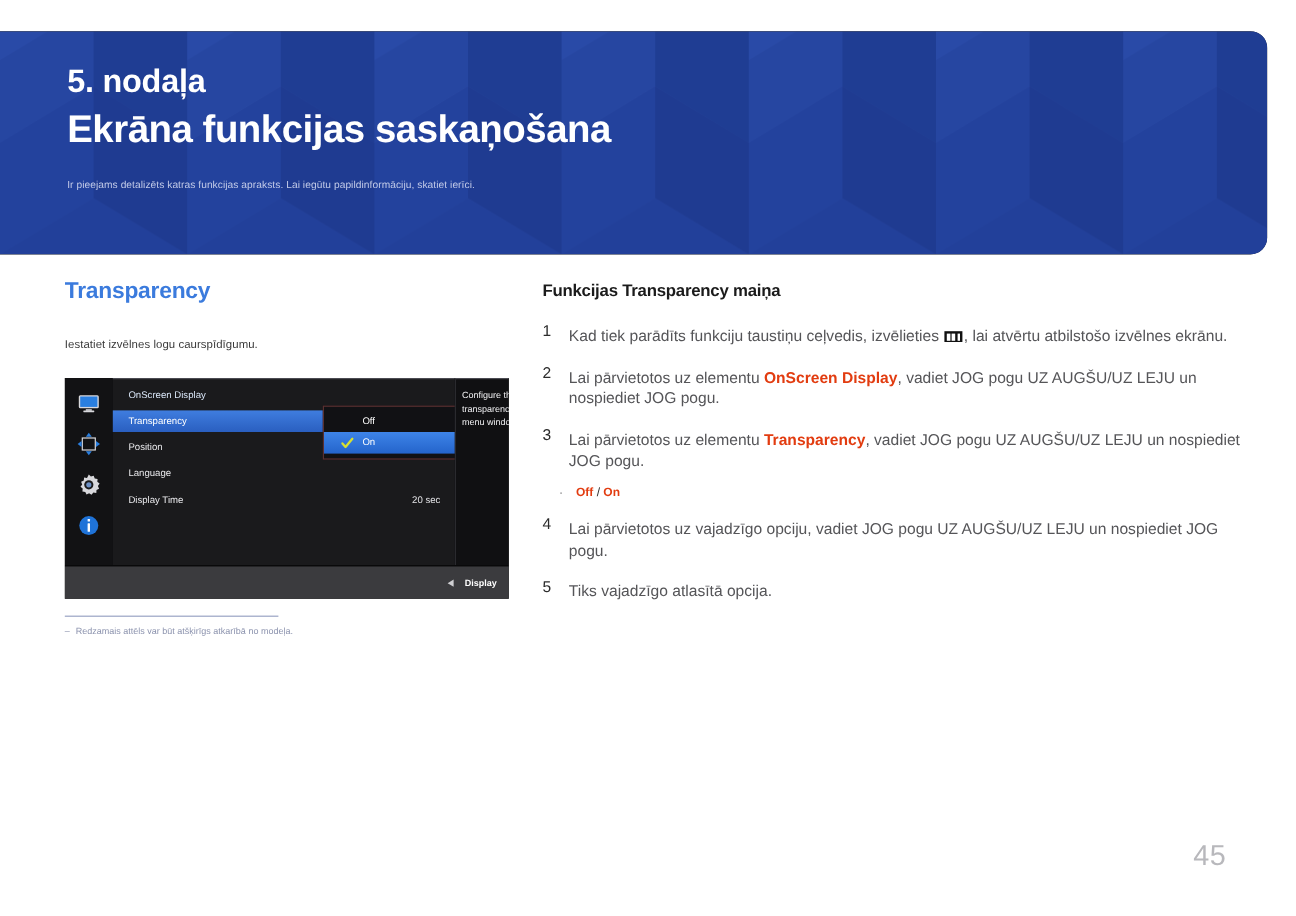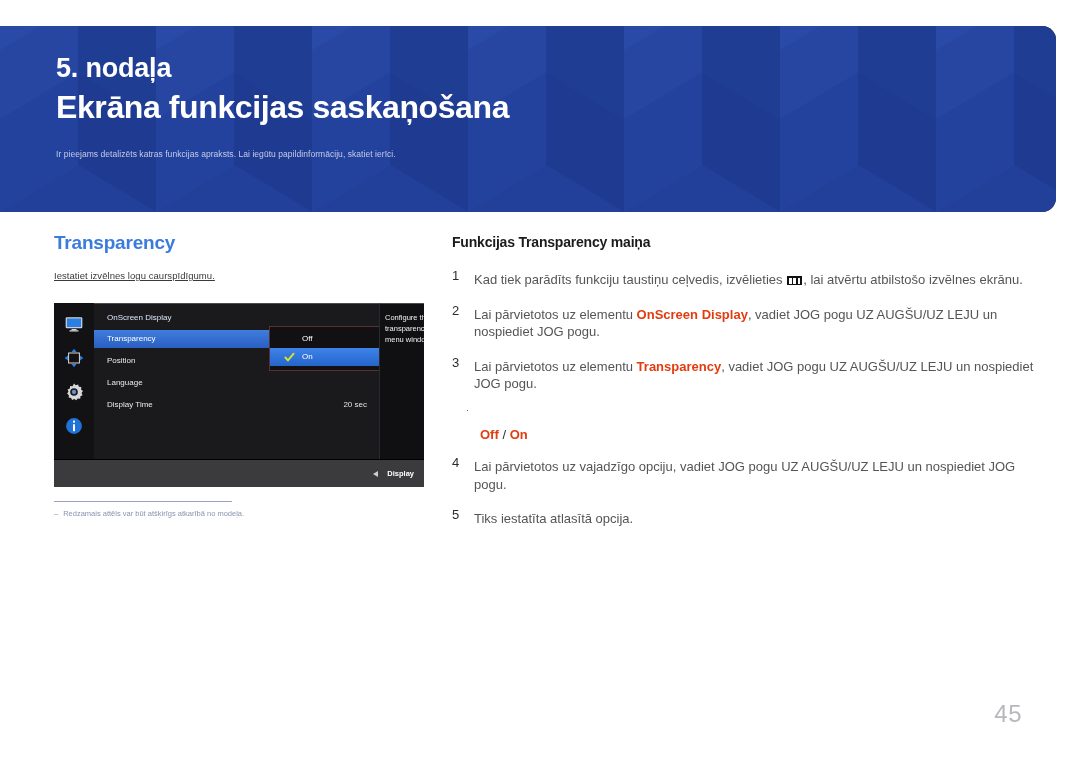--- a/index.html
+++ b/index.html
@@ -65,23 +65,22 @@
   }
   .section-title {
     color: #3b7bdd;
     font-size: 19px;
     font-weight: bold;
     letter-spacing: -0.2px;
   }
   .section-desc {
     color: #3a3a3a;
     font-size: 9.5px;
-    margin-top: 16px;
+    margin-top: 28px;
     letter-spacing: 0.05px;
-    text-decoration: underline;
   }
 
   
   .osd {
     position: relative;
     margin-top: 22px;
     width: 370px;
     height: 184px;
     background: #0b0b0d;
     font-size: 7.5px;
@@ -286,25 +285,24 @@
     padding-left: 14px;
   }
   .bullet-dot {
     width: 14px;
     flex: none;
     color: #555558;
     font-size: 9px;
     line-height: 1.35;
   }
   .bullet-text {
-    font-size: 13px;
+    font-size: 10px;
     line-height: 1.35;
     color: #2c2c2c;
     font-weight: bold;
-    margin-top: 22px;
   }
   .bullet-text .red { color: #e23c10; }
   .bullet-text .sep { color: #2c2c2c; font-weight: normal; }
 
   
   .page-num {
     position: absolute;
     right: 58px;
     bottom: 35px;
     color: #b8b8bc;
@@ -458,20 +456,20 @@
     <div class="step">
       <div class="step-num">4</div>
       <div class="step-text">
         <span>Lai pārvietotos uz vajadzīgo opciju, vadiet JOG pogu UZ AUGŠU/UZ LEJU un nospiediet JOG pogu.</span>
       </div>
     </div>
 
     <div class="step">
       <div class="step-num">5</div>
       <div class="step-text">
-        <span>Tiks iestatīta atlasītā opcija.</span>
+        <span>Tiks vajadzīgo atlasītā opcija.</span>
       </div>
     </div>
 
   </div>
 </div>
 
 <div class="page-num">45</div>
 
 </body></html>

